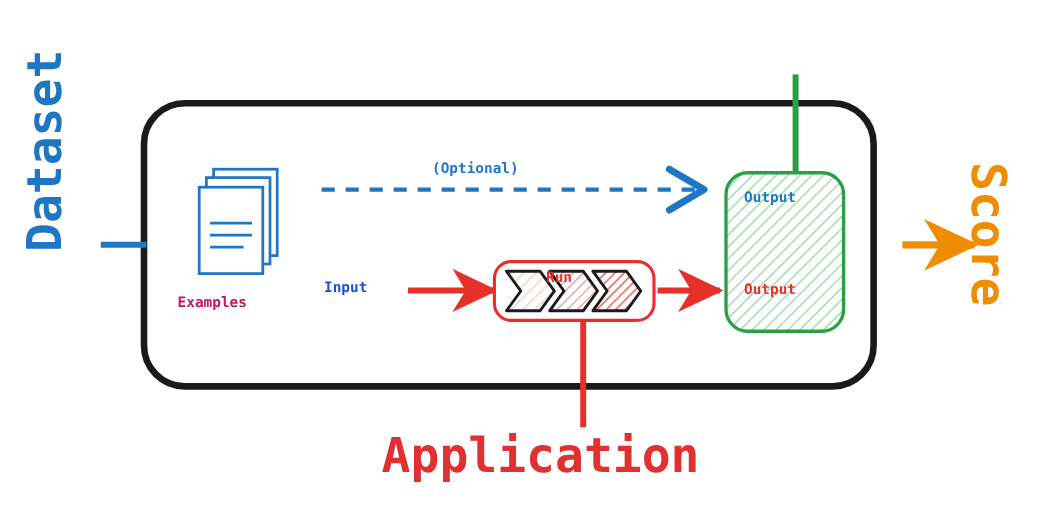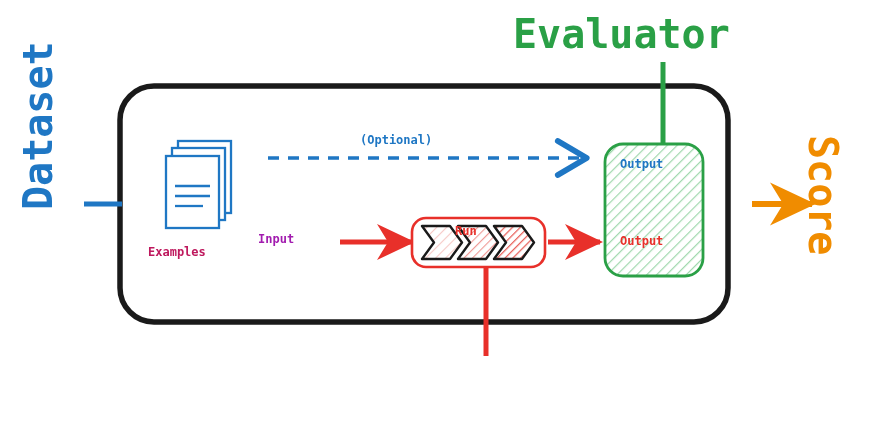--- a/index.html
+++ b/index.html
@@ -64,22 +64,22 @@
   .label-sm {
     font-size: 12px;
     font-weight: bold;
   }
   .label-examples {
     color: #be185d;
     left: 148px;
     top: 246px;
   }
   .label-input {
-    color: #a21caf;
-    left: 258px;
+    color: #1d4ed8;
+    left: 270px;
     top: 233px;
   }
   .label-run {
     color: #e8302a;
     left: 455px;
     top: 193px;
     margin-top: 32px;
   }
   .label-optional {
     color: #1f77c4;
@@ -193,22 +193,22 @@
       <line x1="548" y1="242" x2="600" y2="242" stroke="#e8302a" stroke-width="5" marker-end="url(#ah-red)"></line>
     </g>
 
     <g>
       <rect x="605" y="144" width="98" height="132" rx="18" ry="18" fill="url(#hatch-green)" stroke="#2aa046" stroke-width="2.8"></rect>
     </g>
   </svg>
 
   <div class="txt label-big label-dataset">Dataset</div>
 
-  <div class="txt label-big label-evaluator">Evaluator</div>
-
+
+  <div class="txt label-big label-application">Application</div>
 
   <div class="txt label-big label-score">Score</div>
 
   <div class="txt label-sm label-examples">Examples</div>
 
   <div class="txt label-sm label-input">Input</div>
 
   <div class="txt label-sm label-run">Run</div>
 
   <div class="txt label-sm label-optional">(Optional)</div>

